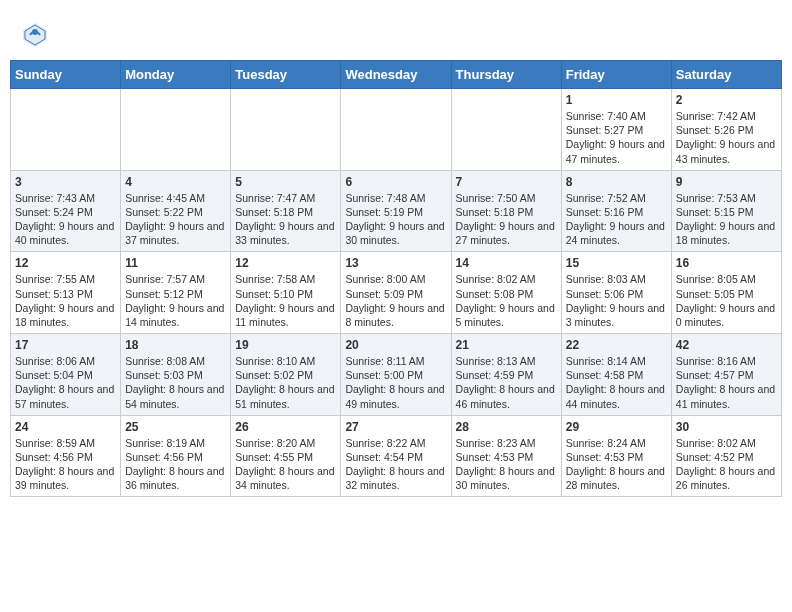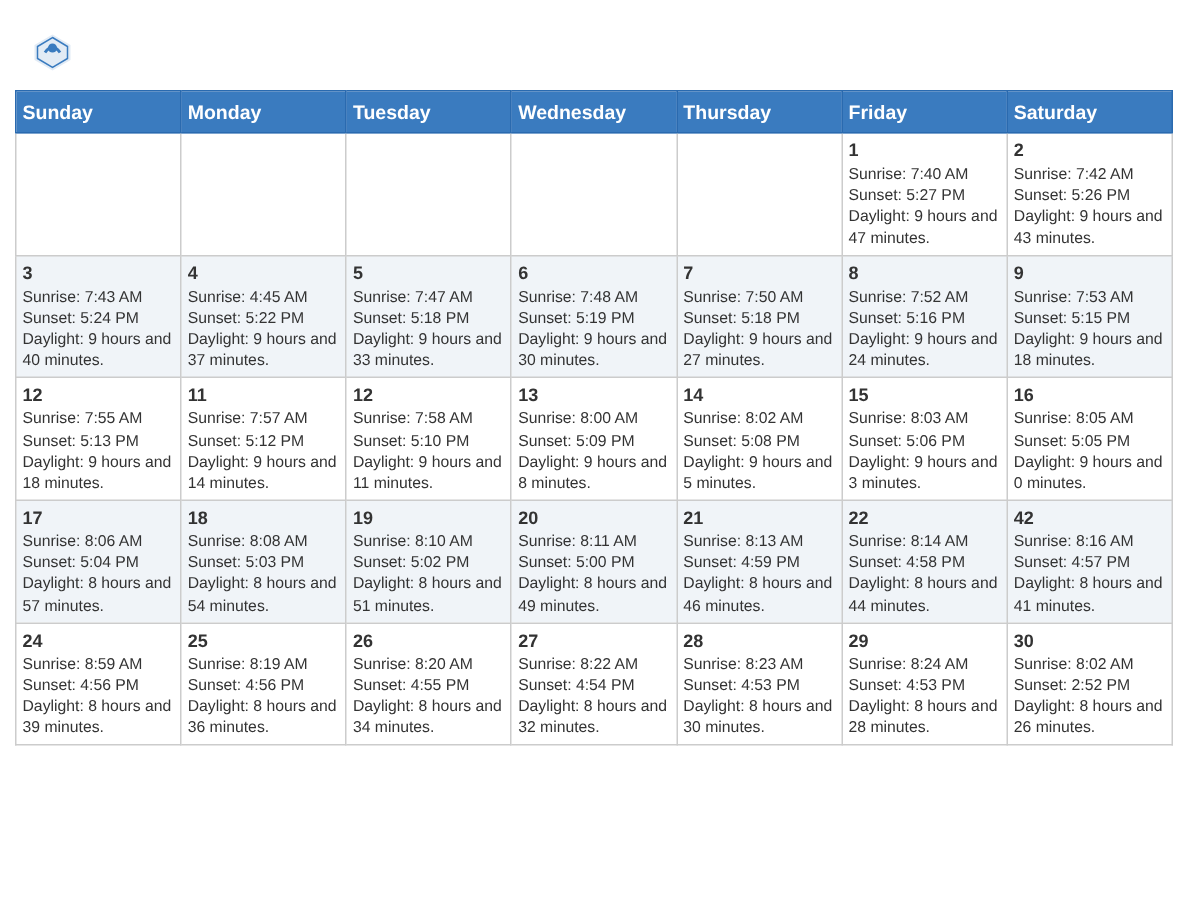--- a/index.html
+++ b/index.html
@@ -163,16 +163,16 @@
         <td><span class="day-number">22</span><span class="cell-content">Sunrise: 8:14 AM</span><br><span class="cell-content">Sunset: 4:58 PM</span><br><span class="cell-content">Daylight: 8 hours and 44 minutes.</span></td>
         <td><span class="day-number">42</span><span class="cell-content">Sunrise: 8:16 AM</span><br><span class="cell-content">Sunset: 4:57 PM</span><br><span class="cell-content">Daylight: 8 hours and 41 minutes.</span></td>
       </tr>
       <tr>
         <td><span class="day-number">24</span><span class="cell-content">Sunrise: 8:59 AM</span><br><span class="cell-content">Sunset: 4:56 PM</span><br><span class="cell-content">Daylight: 8 hours and 39 minutes.</span></td>
         <td><span class="day-number">25</span><span class="cell-content">Sunrise: 8:19 AM</span><br><span class="cell-content">Sunset: 4:56 PM</span><br><span class="cell-content">Daylight: 8 hours and 36 minutes.</span></td>
         <td><span class="day-number">26</span><span class="cell-content">Sunrise: 8:20 AM</span><br><span class="cell-content">Sunset: 4:55 PM</span><br><span class="cell-content">Daylight: 8 hours and 34 minutes.</span></td>
         <td><span class="day-number">27</span><span class="cell-content">Sunrise: 8:22 AM</span><br><span class="cell-content">Sunset: 4:54 PM</span><br><span class="cell-content">Daylight: 8 hours and 32 minutes.</span></td>
         <td><span class="day-number">28</span><span class="cell-content">Sunrise: 8:23 AM</span><br><span class="cell-content">Sunset: 4:53 PM</span><br><span class="cell-content">Daylight: 8 hours and 30 minutes.</span></td>
         <td><span class="day-number">29</span><span class="cell-content">Sunrise: 8:24 AM</span><br><span class="cell-content">Sunset: 4:53 PM</span><br><span class="cell-content">Daylight: 8 hours and 28 minutes.</span></td>
-        <td><span class="day-number">30</span><span class="cell-content">Sunrise: 8:02 AM</span><br><span class="cell-content">Sunset: 2:52 PM</span><br><span class="cell-content">Daylight: 8 hours and 26 minutes.</span></td>
+        <td><span class="day-number">30</span><span class="cell-content">Sunrise: 8:02 AM</span><br><span class="cell-content">Sunset: 4:52 PM</span><br><span class="cell-content">Daylight: 8 hours and 26 minutes.</span></td>
       </tr>
     </tbody>
 </table>
 
 </body></html>

